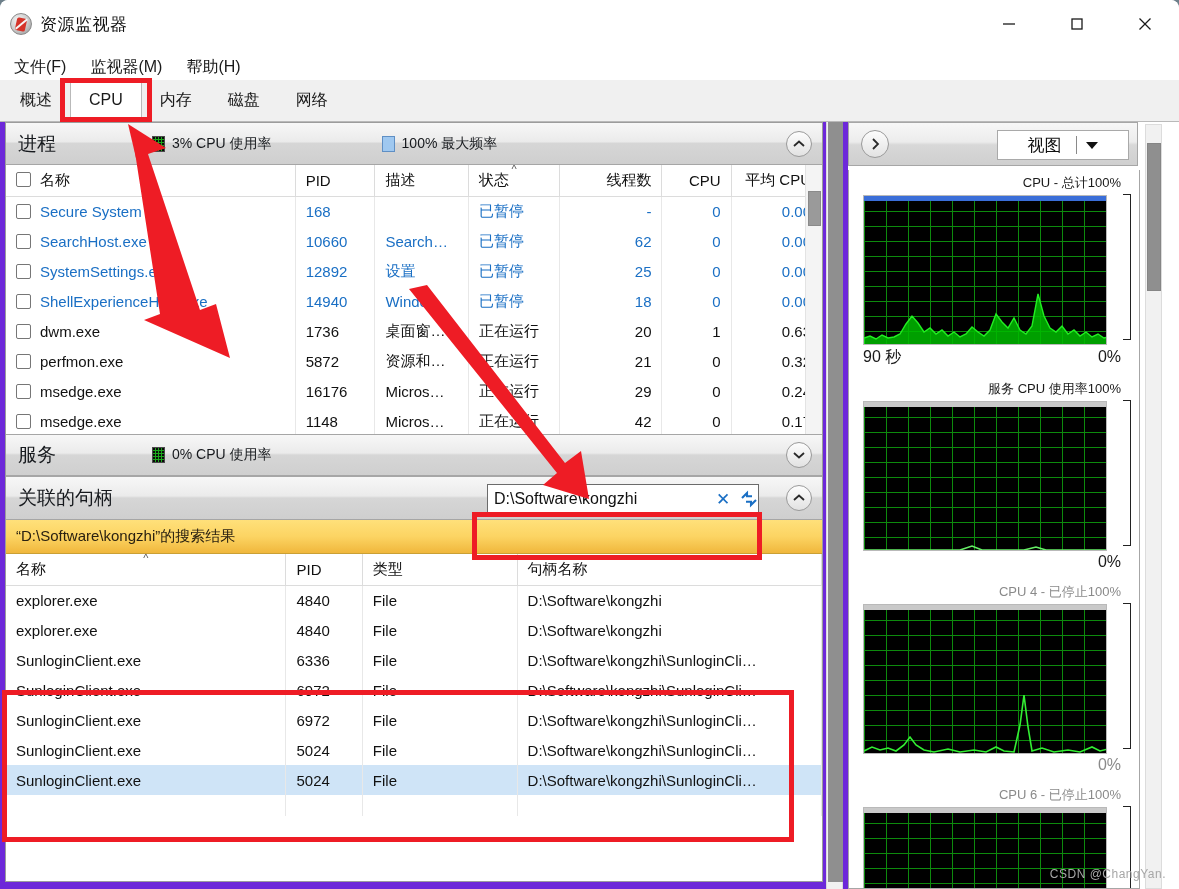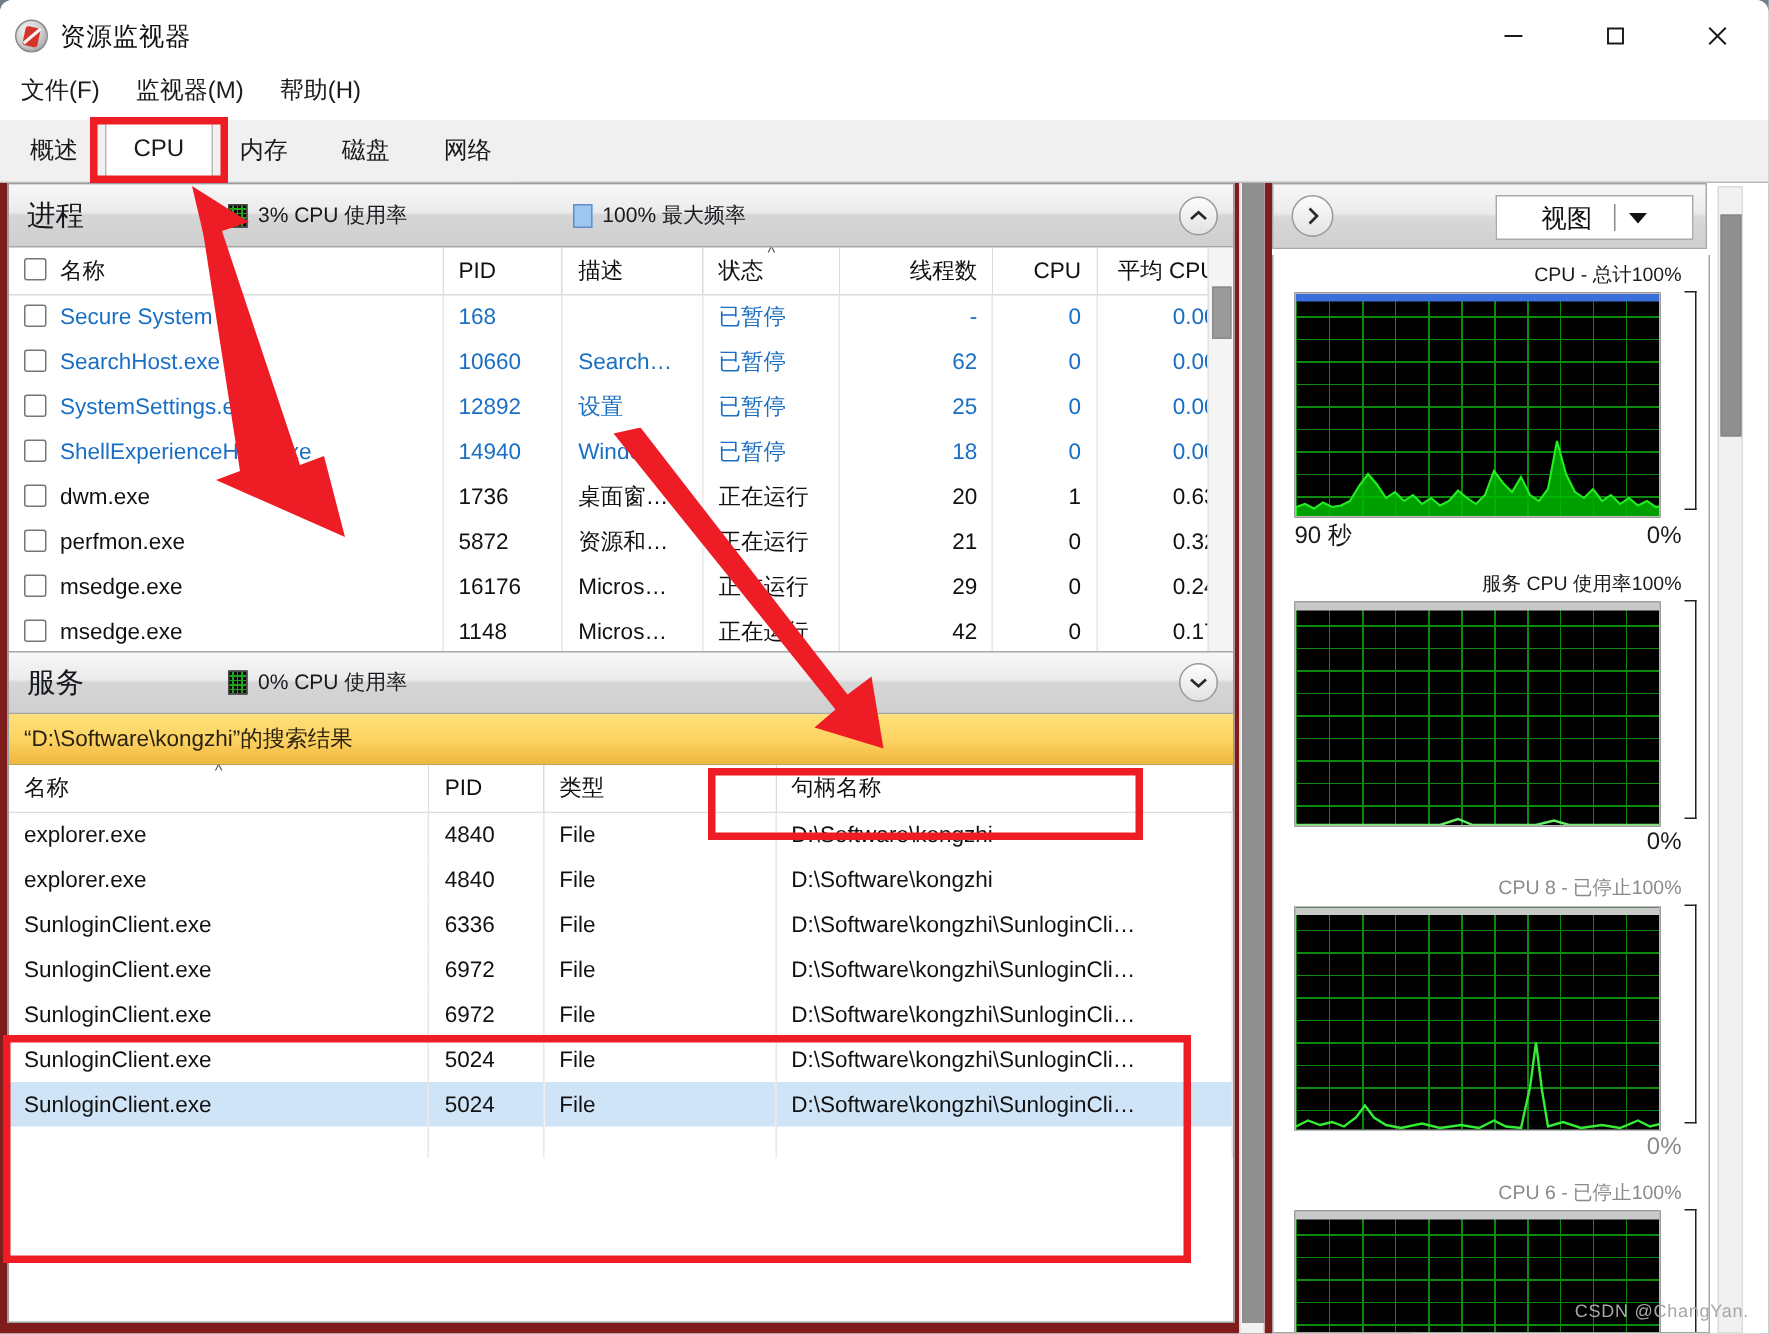--- a/index.html
+++ b/index.html
@@ -46,40 +46,40 @@
   .win-controls { margin-left: auto; display: flex; height: 48px; }
   .win-btn {
     width: 68px; height: 48px; display: flex; align-items: center; justify-content: center;
     background: transparent; border: none;
   }
   .win-btn svg { display: block; }
 
   
   .menubar {
     position: absolute; left: 0; top: 48px; width: 1179px; height: 32px;
-    display: flex; align-items: flex-start; background: #ffffff;
+    display: flex; align-items: flex-end; background: #ffffff;
   }
   .menu-item { font-size: 16px; color: #1a1a1a; padding: 2px 10px; margin-left: 4px; }
 
   
   .tabstrip {
     position: absolute; left: 0; top: 80px; width: 1179px; height: 42px;
     background: #f0f0f0; border-bottom: 1px solid #b9b9b9;
     display: flex; align-items: flex-end; padding-left: 2px;
   }
   .tab {
     font-size: 16px; color: #1a1a1a;
     padding: 8px 18px 10px 18px; height: 40px;
     display: flex; align-items: center; background: #f0f0f0;
   }
   .tab.active { background: #ffffff; border: 1px solid #b9b9b9; border-bottom: 1px solid #ffffff; }
 
   
   .content {
-    position: absolute; left: 0; top: 122px; width: 942px; height: 767px; background: #7f1d1d;
+    position: absolute; left: 0; top: 122px; width: 942px; height: 767px; background: #6d28d9;
   }
   .left-pane {
     position: absolute; left: 5px; top: 0px; width: 818px; height: 760px;
     border: 1px solid #9c9c9c; background: #ffffff; overflow: hidden;
   }
   .right-pane {
     position: absolute; left: 848px; top: 0px; width: 326px; height: 767px;
     background: #ffffff;
   }
 
@@ -432,20 +432,41 @@
           <span class="chip chip-green"></span>
           <span>0% CPU 使用率</span>
         </div>
         <div class="circ-btn">
           <svg width="14" height="10" viewBox="0 0 14 10">
               <polyline points="2,3 7,7.5 12,3" fill="none" stroke="#2a2a2a" stroke-width="1.8"></polyline>
             </svg>
         </div>
       </div>
 
+      <div class="sec-header" style="height:44px; border-top:1px solid #a6a6a6">
+        <div class="sec-title">关联的句柄</div>
+
+        <div class="searchbox">
+          <input id="searchField" placeholder="搜索句柄" value="D:\Software\kongzhi" style="">
+          <button class="clear-x">✕</button>
+          <div class="search-sep"></div>
+          <div class="refresh-ico">
+            <svg width="20" height="18" viewBox="0 0 20 18">
+              <path d="M3 8 L8 3 L8 6.2 L13 6.2" fill="none" stroke="#1a6fc4" stroke-width="2.1"></path>
+              <path d="M17 10 L12 15 L12 11.8 L7 11.8" fill="none" stroke="#1a6fc4" stroke-width="2.1"></path>
+            </svg>
+          </div>
+        </div>
+
+        <div class="circ-btn">
+          <svg width="14" height="10" viewBox="0 0 14 10">
+              <polyline points="2,7 7,2.5 12,7" fill="none" stroke="#2a2a2a" stroke-width="1.8"></polyline>
+            </svg>
+        </div>
+      </div>
 
       <div class="resultbar">“D:\Software\kongzhi”的搜索结果</div>
 
       <div class="handles-wrap">
         <table class="grid">
           <colgroup>
             <col style="width:275px">
               <col style="width:75px">
               <col style="width:152px">
               <col style="width:299px">
@@ -571,21 +592,21 @@
           </div>
           <div class="graph-foot">
             <span></span>
             <span>0%</span>
           </div>
           <div class="bracket" style="top:24px; height:146px;"></div>
         </div>
 
         <div class="graph-block">
           <div class="graph-head stopped">
-            <span>CPU 8 - 已停止</span>
+            <span>CPU 4 - 已停止</span>
             <span>100%</span>
           </div>
           <div class="graph-canvas">
             <div class="grid-lines"></div>
             <div class="topband" style="background:#c9c9c9"></div>
             <svg width="244" height="150" viewBox="0 0 244 150" preserveAspectRatio="none" style="position:absolute;left:0;top:0">
               <polyline fill="none" stroke="#33ee33" stroke-width="1.6" points="0,146 8,142 16,145 24,143 32,146 40,140 46,132 52,140 60,145 70,147 84,144 96,147 110,145 122,147 132,142 140,146 150,147 156,120 160,90 164,122 168,146 178,143 190,147 204,145 216,147 228,142 236,146 244,144"></polyline>
             </svg>
           </div>
           <div class="graph-foot stopped">

